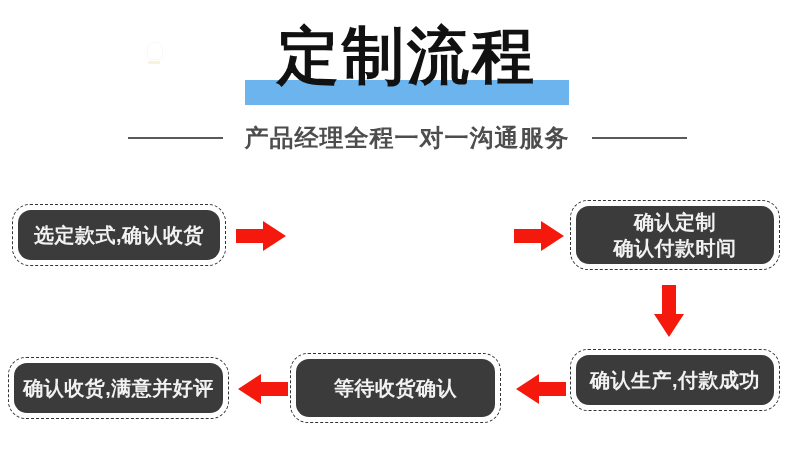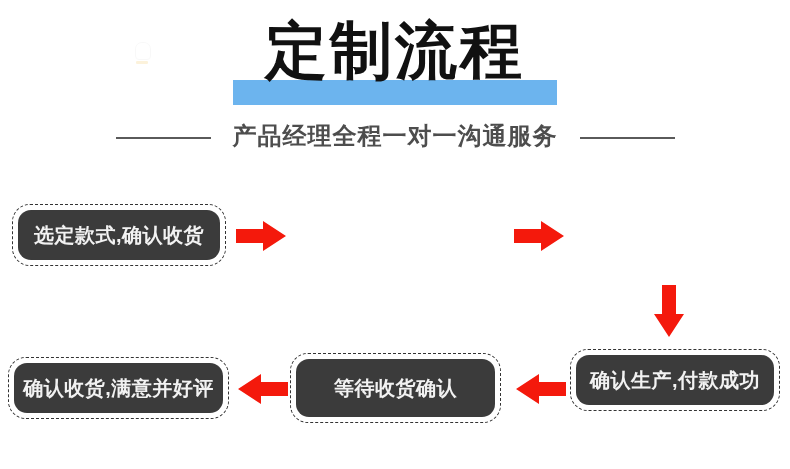--- a/index.html
+++ b/index.html
@@ -12,25 +12,24 @@
     height: 469px;
     position: relative;
     overflow: hidden;
     font-family: "Liberation Sans", "DejaVu Sans", sans-serif;
     -webkit-font-smoothing: antialiased;
   }
 
   
   .header {
     position: absolute;
-    left: 0;
+    left: 12px;
     top: 0;
     width: 744px;
     height: 180px;
-    font-family: Liberation Mono, monospace;
   }
 
   .title-wrap {
     position: absolute;
     left: 0;
     top: 18px;
     width: 790px;
     height: 90px;
     text-align: center;
   }
@@ -193,20 +192,26 @@
 
 <div class="flow">
 
   <div class="node n1">
     <div class="node-inner">
       <div class="node-line">选定款式,确认收货</div>
     </div>
   </div>
 
 
+  <div class="node n3">
+    <div class="node-inner">
+      <div class="node-line">确认定制</div>
+      <div class="node-line">确认付款时间</div>
+    </div>
+  </div>
 
   <div class="node n4">
     <div class="node-inner">
       <div class="node-line">确认生产,付款成功</div>
     </div>
   </div>
 
   <div class="node n5">
     <div class="node-inner">
       <div class="node-line">等待收货确认</div>

